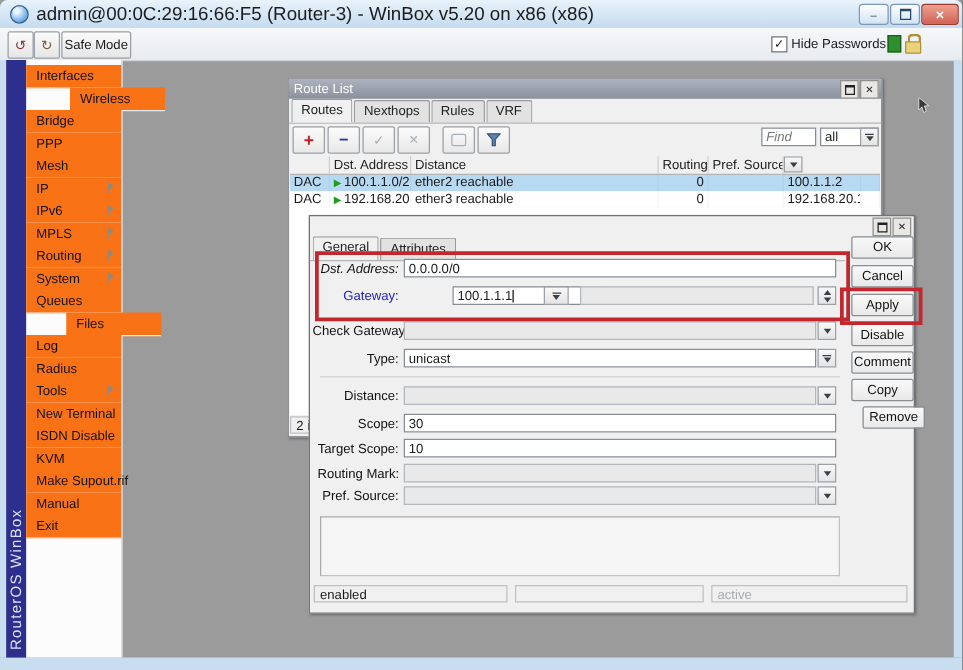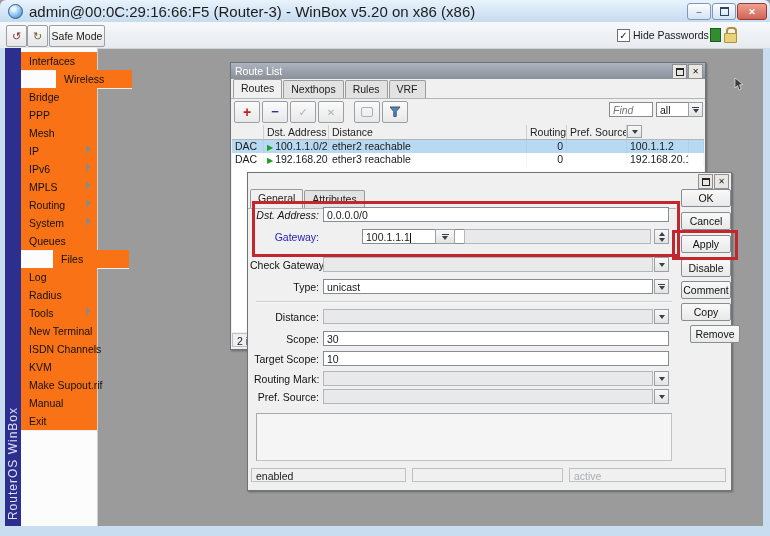--- a/index.html
+++ b/index.html
@@ -196,21 +196,21 @@
         <span class="mi-label">Radius</span>
       </div>
     <div class="menu-item" style="top:256px;">
         <span class="mi-label">Tools</span>
         <span class="flagmark"></span>
       </div>
     <div class="menu-item" style="top:274px;">
         <span class="mi-label">New Terminal</span>
       </div>
     <div class="menu-item" style="top:292px;">
-        <span class="mi-label">ISDN Channels</span>
+        <span class="mi-label">ISDN Disable</span>
       </div>
     <div class="menu-item" style="top:310px;">
         <span class="mi-label">KVM</span>
       </div>
     <div class="menu-item" style="top:328px;">
         <span class="mi-label">Make Supout.rif</span>
       </div>
     <div class="menu-item" style="top:346px;">
         <span class="mi-label">Manual</span>
       </div>

